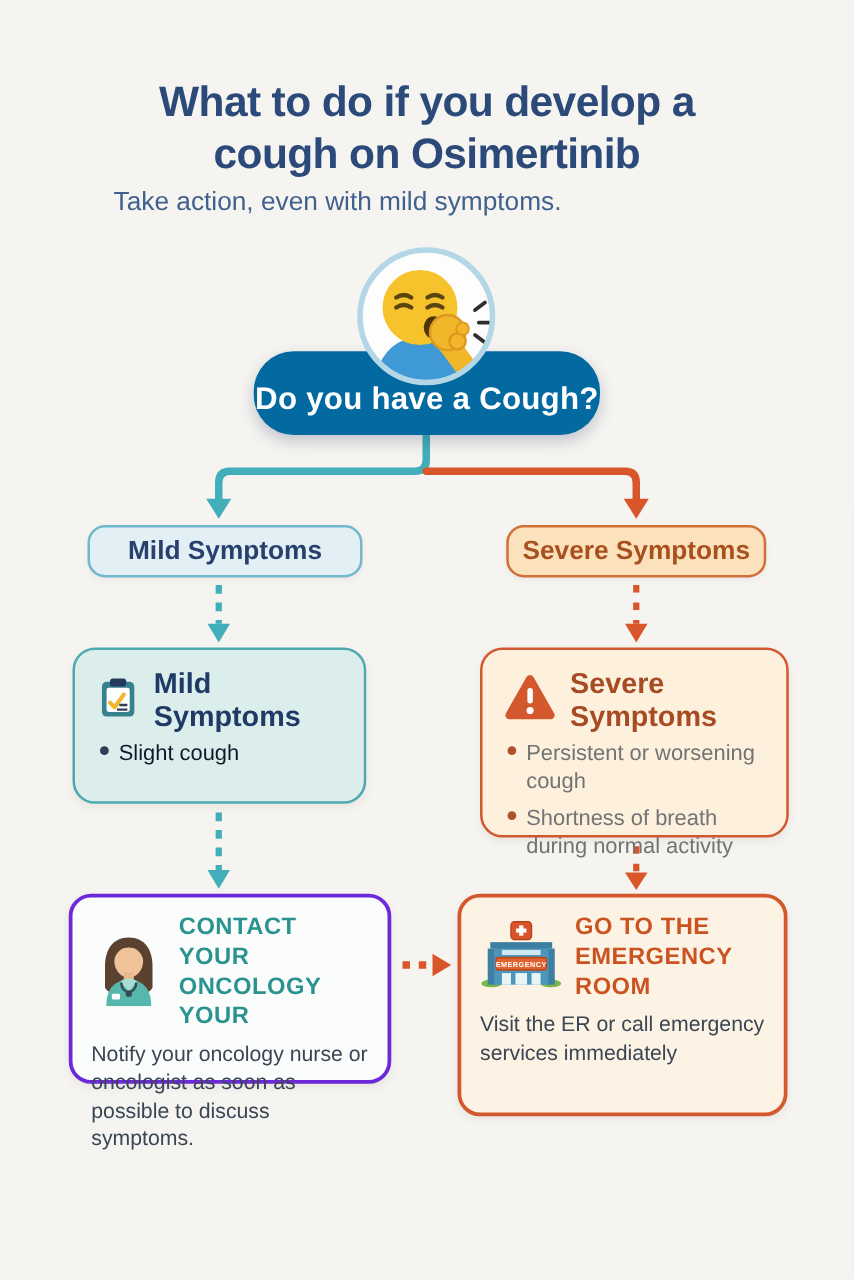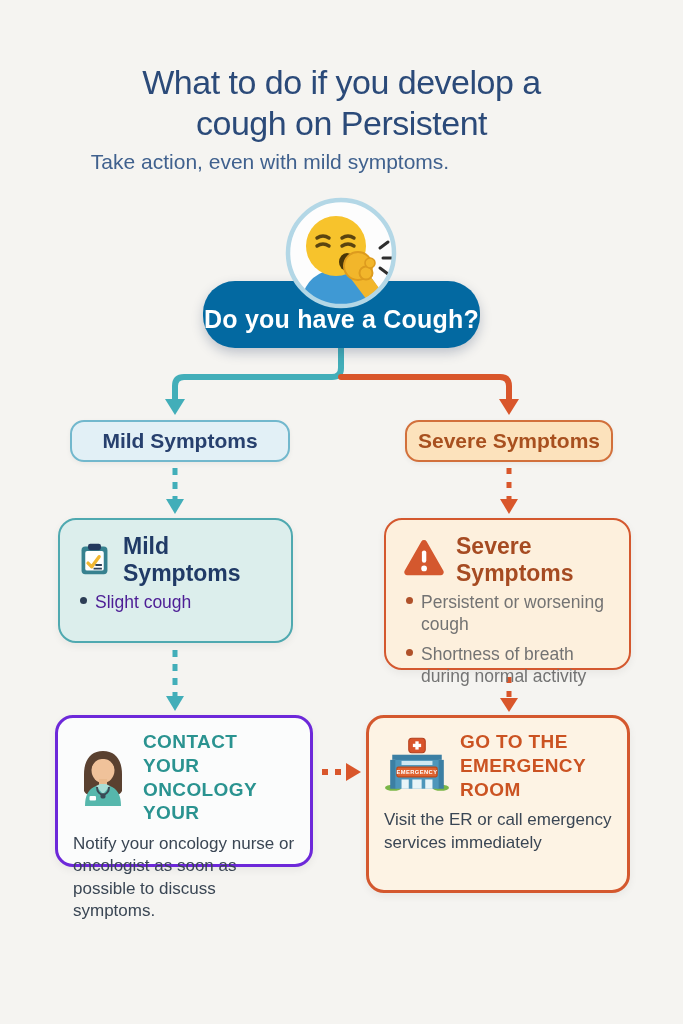--- a/index.html
+++ b/index.html
@@ -4,21 +4,21 @@
 <style>
   html,body{margin:0;padding:0;background:#dcdcdc;}
   .canvas{
     position:relative;width:683px;height:1024px;margin:0 auto;
     background:#f5f4f1;overflow:hidden;
     font-family:"Liberation Sans",sans-serif;
   }
   
   .title{
     position:absolute;top:62px;left:0;width:683px;text-align:center;
-    font-size:34px;line-height:1.2;font-weight:400;color:#2b4a79;margin:0;
+    font-size:34px;line-height:1.2;font-weight:700;color:#2b4a79;margin:0;
     letter-spacing:-0.5px;
   }
   .title span{display:block;}
   .subtitle{
     position:absolute;top:150px;left:0;width:540px;text-align:center;
     font-size:21px;color:#40618e;margin:0;
   }
   
   .emoji-wrap{position:absolute;left:284px;top:196px;width:114px;height:114px;z-index:3;}
   .pill{
@@ -47,21 +47,21 @@
   }
   .card-mild{left:58px;top:518px;width:235px;height:125px;background:#dceeec;border:2.5px solid #4fa9b0;}
   .card-severe{left:384px;top:518px;width:247px;height:152px;background:#fdf0dd;border:2.5px solid #d4582e;}
   .card-head{display:flex;align-items:center;gap:10px;margin:13px 0 4px 16px;}
   .card-head .ttl{font-size:23px;font-weight:700;}
   .card-mild .ttl{color:#203a66;}
   .card-severe .ttl{color:#a64b22;}
   .card ul{list-style:none;margin:4px 0 0 18px;padding:0;font-size:17.5px;line-height:1.28;}
   .card li{position:relative;padding-left:17px;margin-bottom:7px;}
   .card li::before{content:"";position:absolute;left:2px;top:6px;width:7px;height:7px;border-radius:50%;}
-  .card-mild li{color:#4c1d95;}
+  .card-mild li{color:#0f172a;}
   .card-mild li::before{background:#2c3d55;}
   .card-severe li{color:#737373;width:196px;}
   .card-severe li::before{background:#b0512a;}
   
   .action{
     position:absolute;top:715px;border-radius:18px;z-index:2;box-sizing:border-box;
     box-shadow:0 3px 8px rgba(0,0,0,.06);padding:12px 14px 10px 15px;
   }
   .action-nurse{left:55px;width:258px;height:152px;background:#fbfcfc;border:3px solid #6d28d9;}
   .action-er{left:366px;width:264px;height:178px;background:#fdf3e4;border:3px solid #d4582e;}
@@ -72,21 +72,21 @@
   .action-er .ttl{color:#cb5322;}
   .action-body{font-size:17px;line-height:1.32;color:#3a4654;margin-top:8px;}
 </style>
 </head>
 <body>
 
 <div class="canvas">
 
   <h1 class="title">
     <span>What to do if you develop a</span>
-    <span>cough on Persistent</span>
+    <span>cough on Osimertinib</span>
   </h1>
   <p class="subtitle">Take action, even with mild symptoms.</p>
 
   <svg class="connectors" width="683" height="1024" viewBox="0 0 683 1024">
 
     <g>
       <path d="M341,348 L341,368 Q341,377 332,377 L184,377 Q175,377 175,386 L175,400" fill="none" stroke="#42aeb9" stroke-width="6" stroke-linecap="round"></path>
       <polygon points="165,399 185,399 175,415" fill="#42aeb9"></polygon>
     </g>
 

